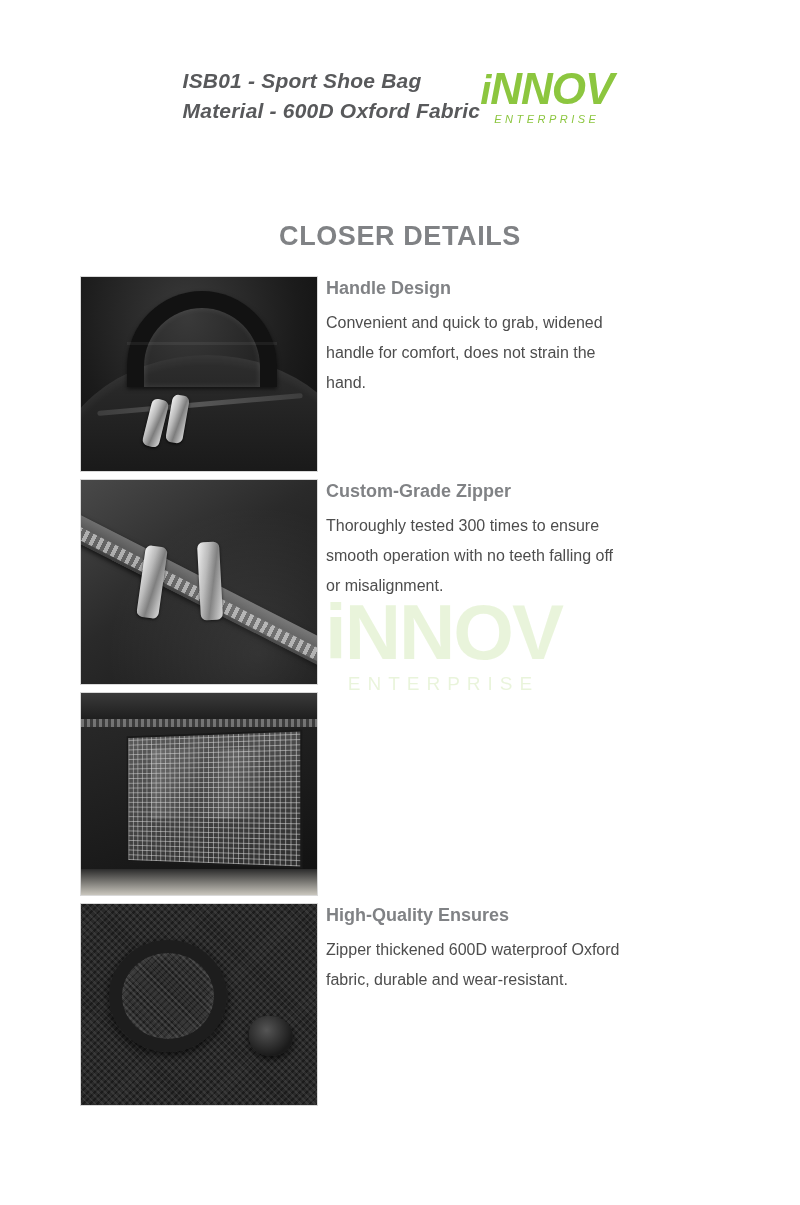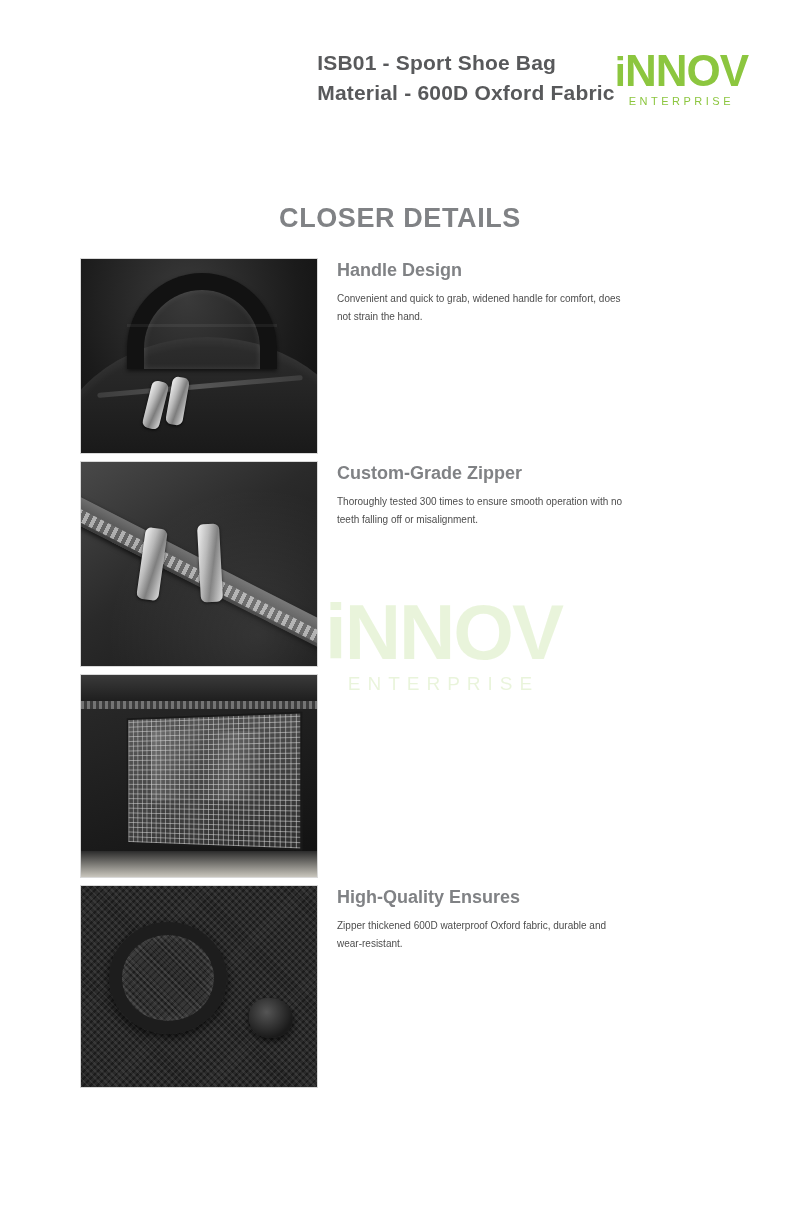--- a/index.html
+++ b/index.html
@@ -10,24 +10,25 @@
     background: #ffffff;
     font-family: "Liberation Sans", sans-serif;
     color: #4a4a4a;
     position: relative;
     overflow: hidden;
   }
 
   
   .header {
     position: relative;
-    padding: 48px 30px 0 48px;
+    padding: 66px 30px 0 48px;
     display: flex;
-    justify-content: flex-end;
+    justify-content: center;
     align-items: flex-start;
+    font-style: italic;
   }
   .title-block {
     line-height: 1.42;
   }
   .title-line {
     font-size: 21px;
     font-weight: bold;
     color: #58595b;
     letter-spacing: 0.2px;
     white-space: nowrap;
@@ -110,33 +111,33 @@
     background: #1c1c1c;
     position: relative;
     overflow: hidden;
   }
   .thumb.h1 { height: 196px; }
   .thumb.h2 { height: 206px; }
   .thumb.h3 { height: 204px; }
   .thumb.h4 { height: 203px; }
 
   .feature-text {
-    padding-left: 19px;
+    padding-left: 8px;
     padding-top: 2px;
     max-width: 310px;
   }
   .feature-title {
     font-size: 18px;
     font-weight: bold;
     color: #808285;
     margin-bottom: 9px;
     white-space: nowrap;
   }
   .feature-desc {
-    font-size: 10px;
+    font-size: 16px;
     line-height: 1.88;
     color: #4d4d4d;
   }
 
   
   
   .ph-handle {
     background: radial-gradient(ellipse at 45% 20%, #3a3a3a 0%, #1b1b1b 60%, #0d0d0d 100%);
   }
   .ph-handle .strap {

